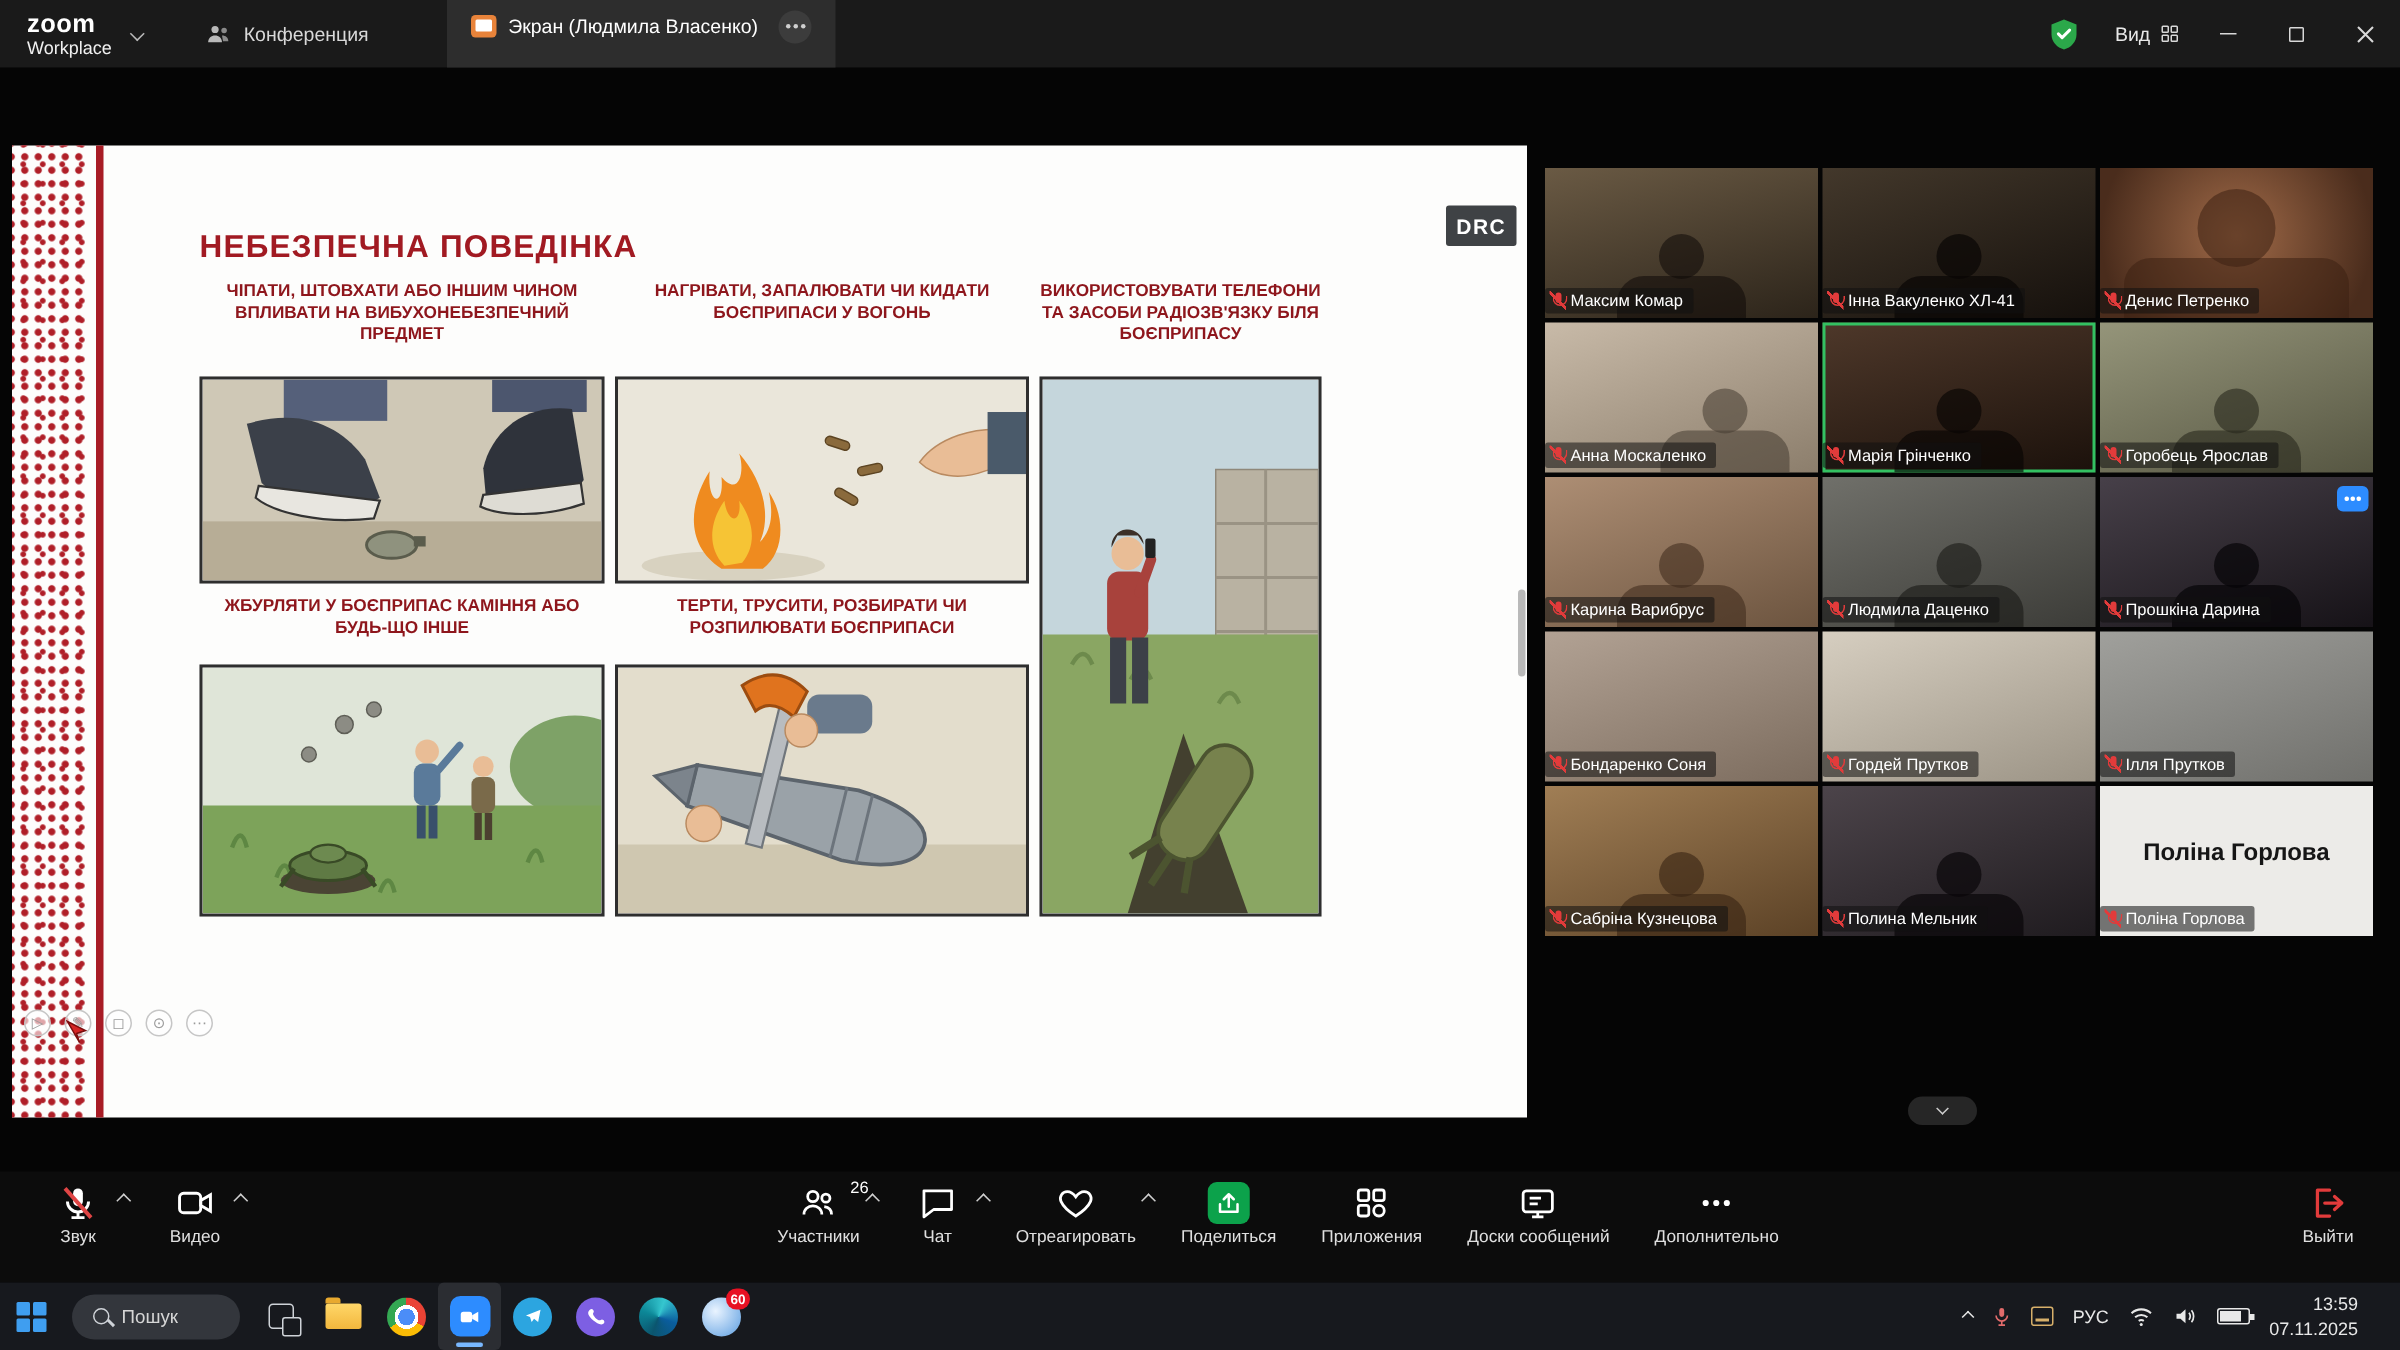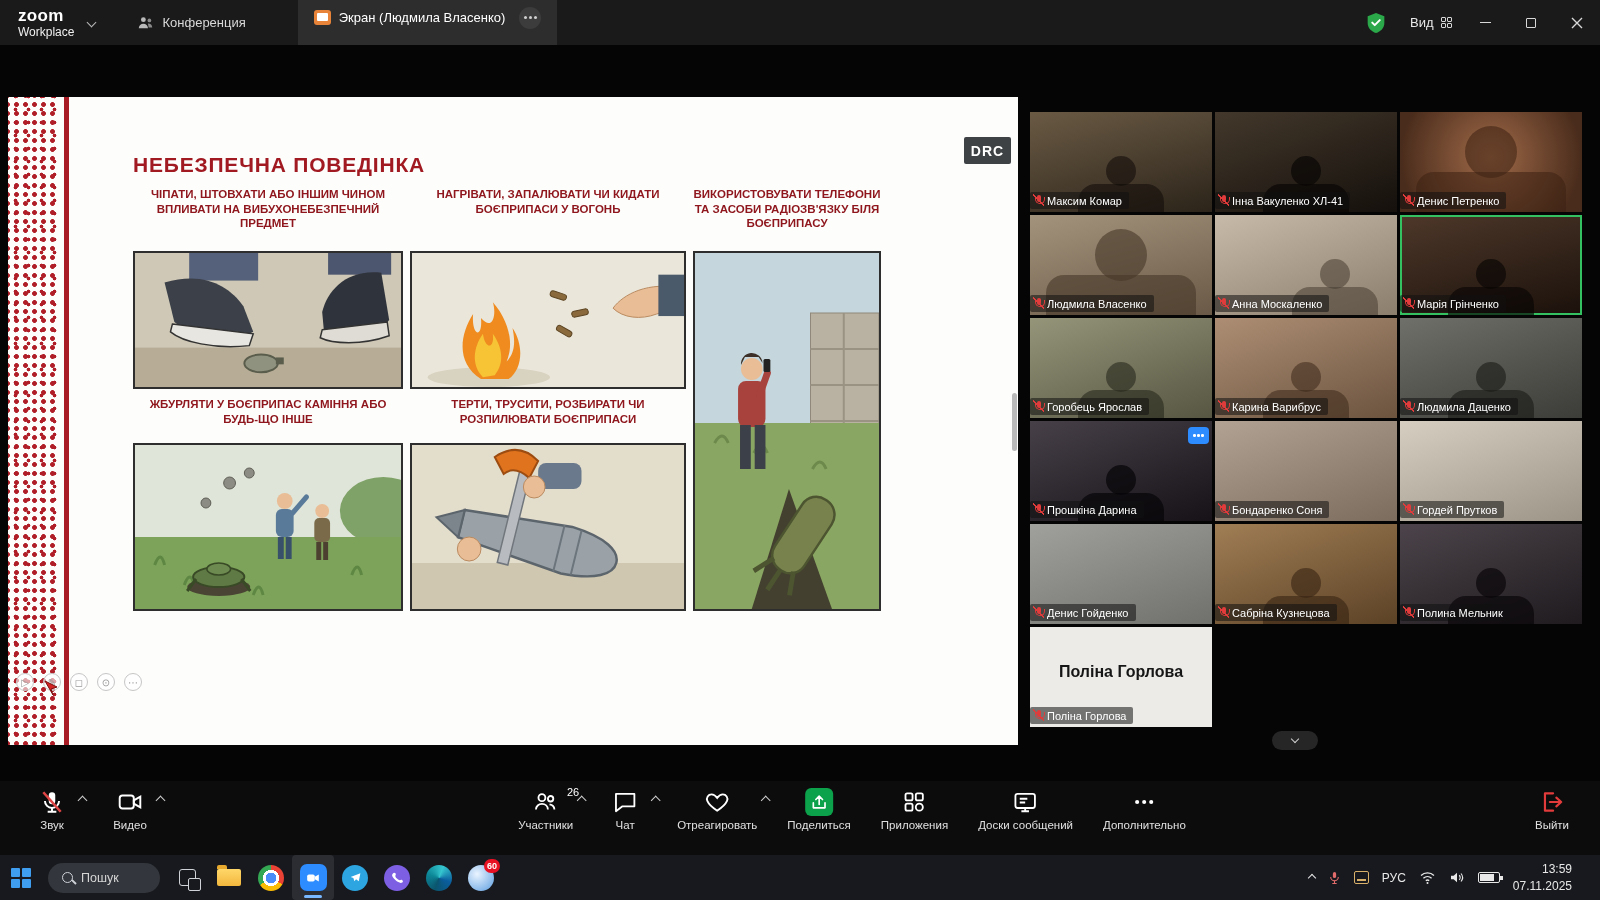--- a/index.html
+++ b/index.html
@@ -345,27 +345,20 @@
         <span>Інна Вакуленко ХЛ-41</span>
       </div>
   </div>
   <div class="tile t2 big">
     <div class="person"></div>
     <div class="nameplate">
         <span class="micmute"></span>
         <span>Денис Петренко</span>
       </div>
   </div>
-  <div class="tile t3 big">
-    <div class="person"></div>
-    <div class="nameplate">
-        <span class="micmute"></span>
-        <span>Людмила Власенко</span>
-      </div>
-  </div>
   <div class="tile t5 p-right">
     <div class="person"></div>
     <div class="nameplate">
         <span class="micmute"></span>
         <span>Анна Москаленко</span>
       </div>
   </div>
   <div class="tile t6 activebrd">
     <div class="person"></div>
     <div class="nameplate">
@@ -412,21 +405,21 @@
   </div>
   <div class="tile t13">
     <div class="nameplate">
         <span class="micmute"></span>
         <span>Гордей Прутков</span>
       </div>
   </div>
   <div class="tile t14">
     <div class="nameplate">
         <span class="micmute"></span>
-        <span>Денис Гойденко</span>
+        <span>Ілля Прутков</span>
       </div>
   </div>
   <div class="tile t15">
     <div class="person"></div>
     <div class="nameplate">
         <span class="micmute"></span>
         <span>Сабріна Кузнецова</span>
       </div>
   </div>
   <div class="tile t16">

